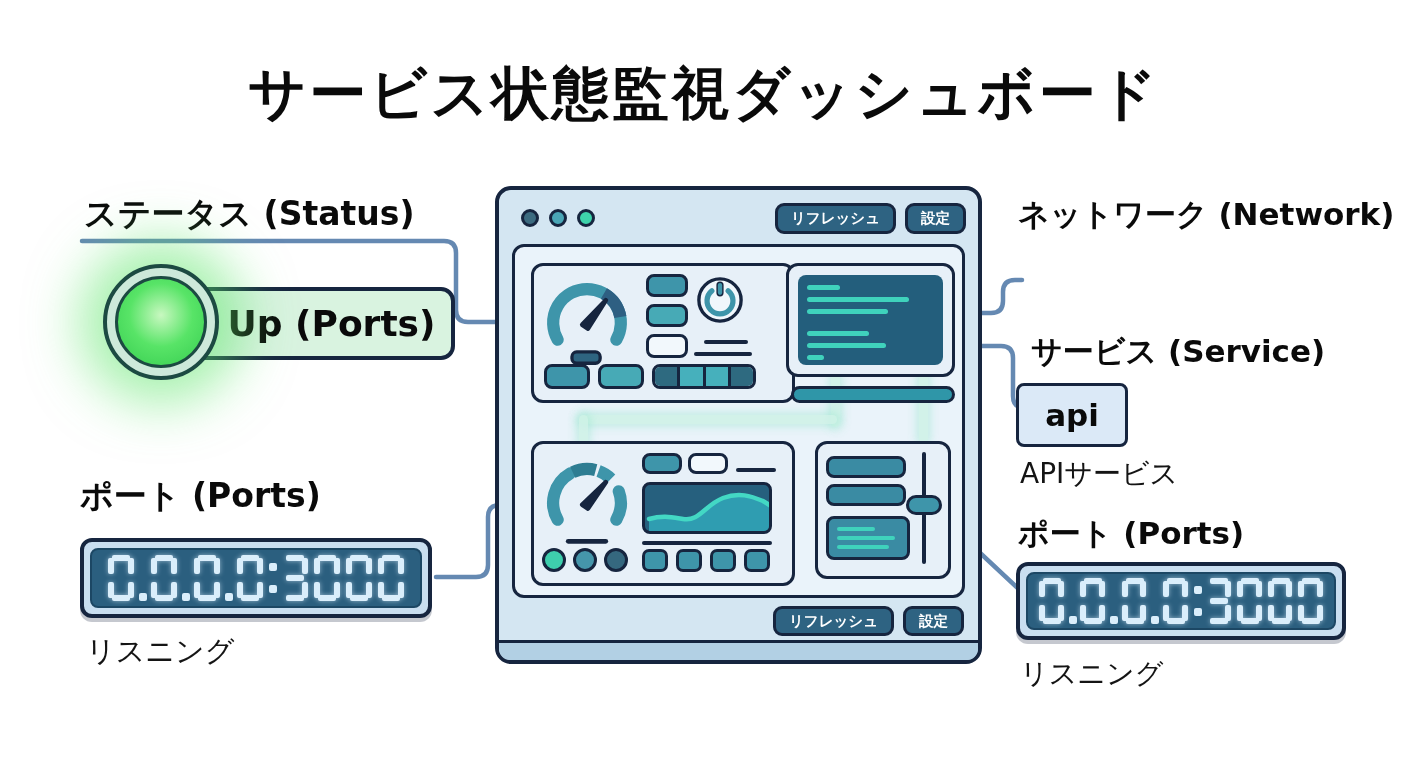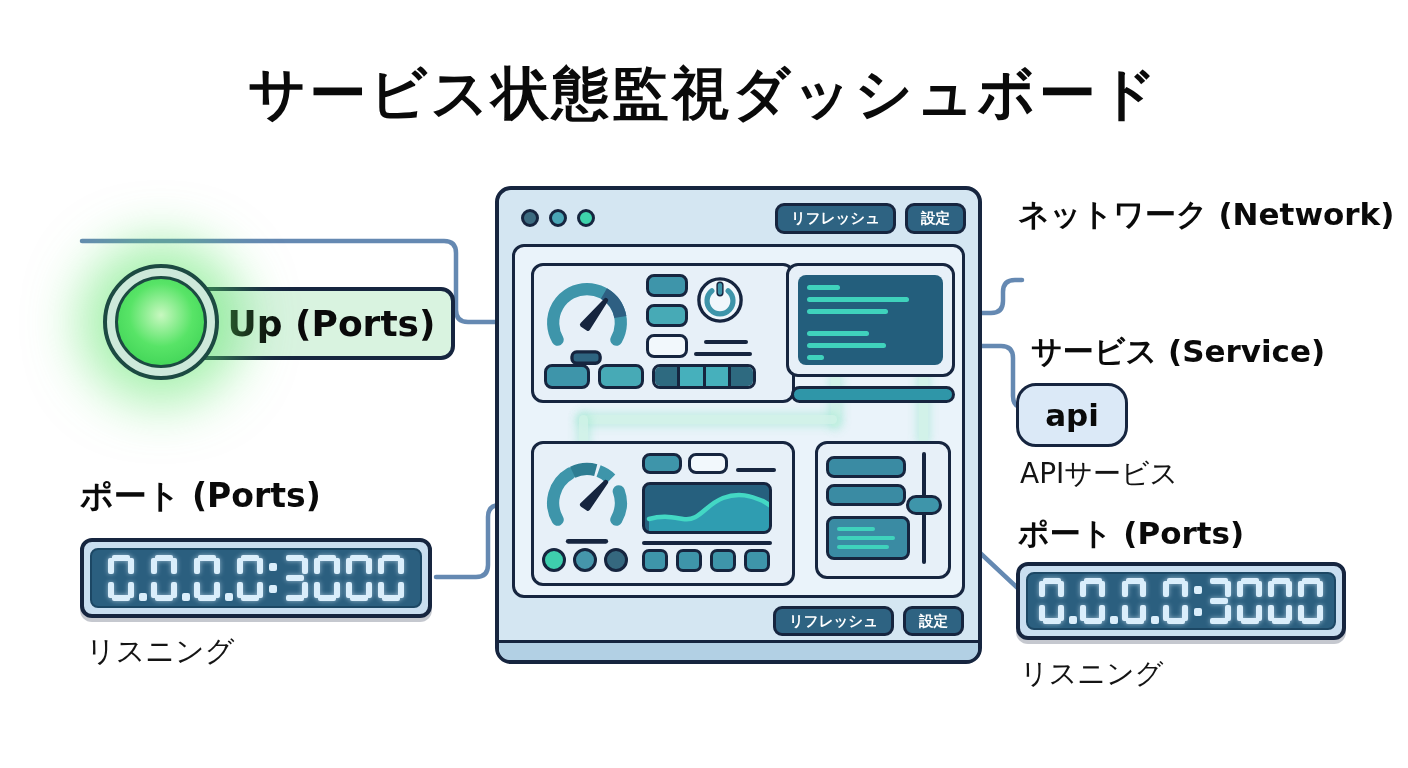--- a/index.html
+++ b/index.html
@@ -111,20 +111,21 @@
       <path d="M 82 241 H 444 Q 456 241 456 253 V 310 Q 456 322 468 322 H 532"></path>
       <path d="M 436 577 H 476 Q 488 577 488 565 V 517 Q 488 505 500 505 H 532"></path>
       <path d="M 950 313 H 991 Q 1003 313 1003 301 V 292 Q 1003 280 1015 280 H 1022"></path>
       <path d="M 950 346 H 1001 Q 1013 346 1013 358 V 396 Q 1013 408 1025 408"></path>
       <path d="M 947 522 L 1023 593"></path>
     </g>
   </svg>
 
   <div class="main-title">サービス状態監視ダッシュボード</div>
 
+  <div class="sec-label" style="left:84px; top:192px; font-size:33px;">ステータス (Status)</div>
   <div class="status-pill">
     <span>Up (Ports)</span>
   </div>
   <div class="status-orb">
     <div class="status-orb-core"></div>
   </div>
 
   <div class="sec-label" style="left:80px; top:474px; font-size:33px;">ポート (Ports)</div>
   <div class="lcd" style="left:80px; top:538px; width:352px; height:80px;">
     <div class="lcd-screen">
@@ -195,21 +196,21 @@
           <div class="seg seg-e"></div>
           <div class="seg seg-f"></div>
         </div>
       </div>
   </div>
   <div class="caption" style="left:86px; top:632px; font-size:29px;">リスニング</div>
 
   <div class="sec-label" style="left:1018px; top:194px; font-size:31px;">ネットワーク (Network)</div>
 
   <div class="sec-label" style="left:1020px; top:331px; font-size:31px;margin-left:11px;">サービス (Service)</div>
-  <div class="chip" style="left:1016px; top:383px; width:112px; height:64px; border-radius:20px; justify-content:center; font-size:31px;">
+  <div class="chip" style="left:1016px; top:383px; width:112px; height:64px; border-radius:8px; justify-content:center; font-size:31px;">
     <span>api</span>
   </div>
   <div class="caption" style="left:1020px; top:455px; font-size:28px;">APIサービス</div>
 
   <div class="sec-label" style="left:1018px; top:513px; font-size:31px;">ポート (Ports)</div>
   <div class="lcd" style="left:1016px; top:562px; width:330px; height:78px;">
     <div class="lcd-screen">
         <div class="lcd-ch lcd-digit">
           <div class="seg seg-a"></div>
           <div class="seg seg-b"></div>

